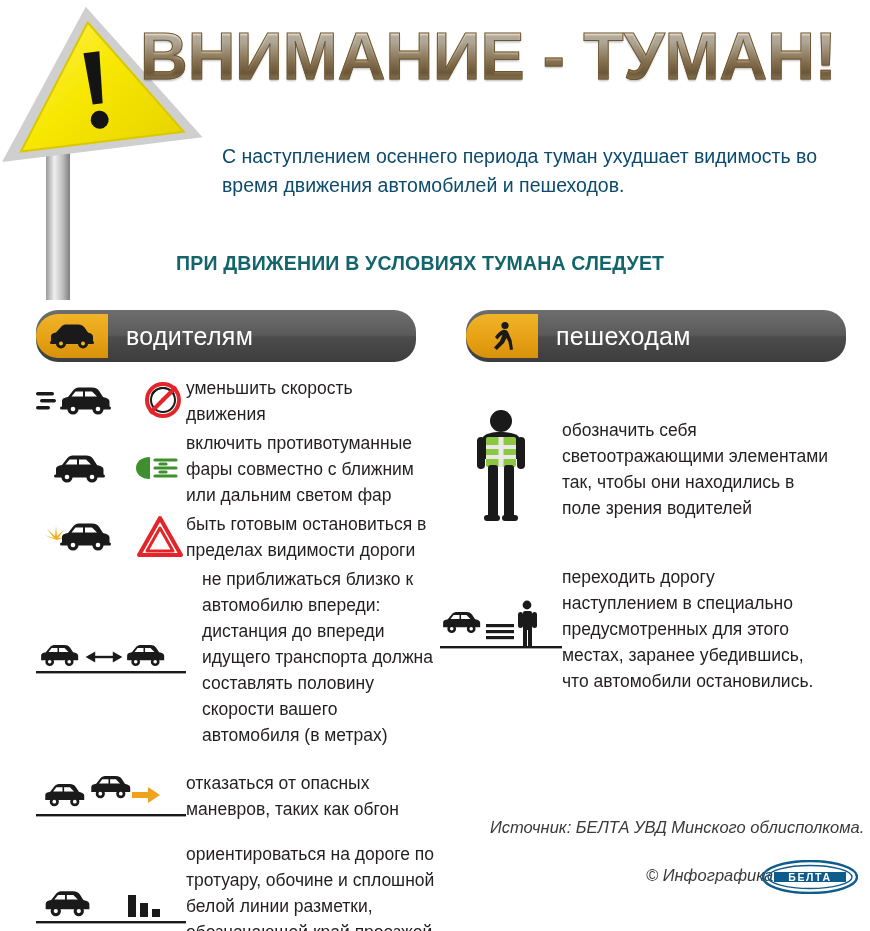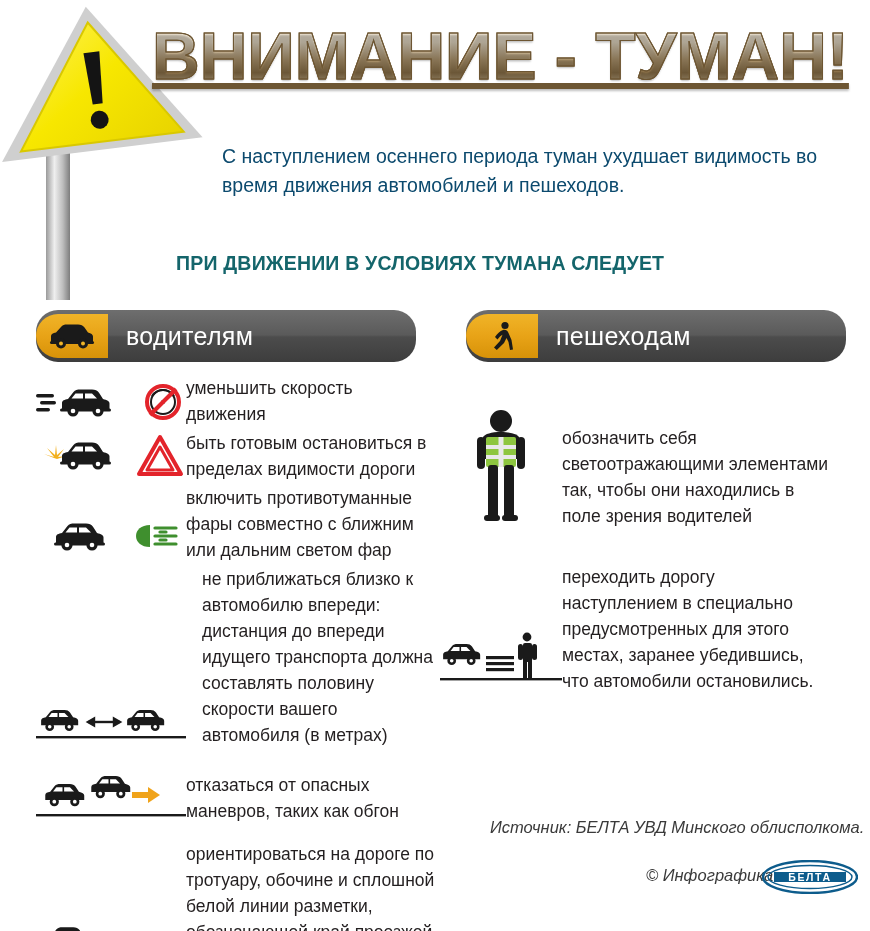--- a/index.html
+++ b/index.html
@@ -28,34 +28,33 @@
   }
   .warn-sign {
     position: absolute;
     left: 0;
     top: 0;
     width: 230px;
     height: 300px;
   }
   .warn-title {
     position: absolute;
-    left: 152px;
+    left: 140px;
     top: 18px;
     font-size: 66px;
     font-weight: bold;
     letter-spacing: 0px;
     white-space: nowrap;
     font-family: "Liberation Sans", sans-serif;
     background: linear-gradient(180deg, #fbf6ee 0%, #e8dcc6 32%, #b59b72 55%, #8f744a 72%, #d8c6a5 92%, #f2ead9 100%);
     -webkit-background-clip: text;
     background-clip: text;
     color: transparent;
     -webkit-text-stroke: 1px #6d5633;
     text-shadow: 0 2px 2px rgba(0,0,0,0.25);
-    text-decoration: underline;
   }
 
   
   .intro {
     position: absolute;
     left: 222px;
     top: 142px;
     width: 620px;
     font-size: 19.5px;
     line-height: 29px;
@@ -111,21 +110,21 @@
     width: 400px;
   }
   .col-right {
     position: absolute;
     left: 440px;
     top: 374px;
     width: 400px;
   }
   .row {
     display: flex;
-    align-items: flex-end;
+    align-items: center;
     margin-bottom: 4px;
   }
   .row .art {
     flex: 0 0 auto;
     width: 150px;
     display: flex;
     align-items: flex-start;
     justify-content: flex-start;
   }
   .row .txt {
@@ -269,48 +268,20 @@
             <line x1="4" y1="30" x2="30" y2="4" stroke="#e3242b" stroke-width="4"></line>
           </g>
         </svg>
       </div>
       <div class="txt" style="width:250px;">уменьшить скорость движения</div>
     </div>
 
     <div class="row" style="margin-bottom:2px;">
       <div class="art">
         <svg width="150" height="52" viewBox="0 0 150 52">
-
-          <g fill="#f2b01e" transform="translate(8,18)">
-            <path d="M10 10 L0 6 L10 9 L3 0 L11 7 L12 -3 L13 7 L20 1 L14 9 L22 8 L13 11 Z"></path>
-          </g>
-
-          <g transform="translate(22,10)">
-            <path d="M4 22 L4 16 C4 13.6 6.5 12.6 10 12 L15.5 5 C17 3 19.5 2.5 22 2.5 L34 2.5 C37 2.5 39.5 3.5 41 5.8 L45 12 C49 13 51.5 14.2 51.5 16.4 L51.5 22 Z" fill="#1a1a1a"></path>
-            <path d="M17.5 6.5 L25 6.5 L25 11.5 L13.5 11.5 Z" fill="#ffffff"></path>
-            <path d="M27 6.5 L34 6.5 L39 11.5 L27 11.5 Z" fill="#ffffff"></path>
-            <rect x="2" y="21.5" width="51" height="3" rx="1.5" fill="#1a1a1a"></rect>
-            <circle cx="15" cy="24" r="5.6" fill="#1a1a1a"></circle>
-              <circle cx="15" cy="24" r="2.3" fill="#ffffff"></circle>
-            <circle cx="40" cy="24" r="5.6" fill="#1a1a1a"></circle>
-              <circle cx="40" cy="24" r="2.3" fill="#ffffff"></circle>
-          </g>
-
-          <g transform="translate(102,6)">
-            <path d="M22 1 L43 38 L1 38 Z" fill="none" stroke="#e3242b" stroke-width="4" stroke-linejoin="round"></path>
-            <path d="M22 11 L35 34 L9 34 Z" fill="none" stroke="#e3242b" stroke-width="3" stroke-linejoin="round"></path>
-          </g>
-        </svg>
-      </div>
-      <div class="txt" style="width:250px;">быть готовым остановиться в пределах видимости дороги</div>
-    </div>
-
-    <div class="row" style="margin-bottom:2px;">
-      <div class="art">
-        <svg width="150" height="52" viewBox="0 0 150 52">
           <g transform="translate(16,10)">
             <path d="M4 22 L4 16 C4 13.6 6.5 12.6 10 12 L15.5 5 C17 3 19.5 2.5 22 2.5 L34 2.5 C37 2.5 39.5 3.5 41 5.8 L45 12 C49 13 51.5 14.2 51.5 16.4 L51.5 22 Z" fill="#1a1a1a"></path>
             <path d="M17.5 6.5 L25 6.5 L25 11.5 L13.5 11.5 Z" fill="#ffffff"></path>
             <path d="M27 6.5 L34 6.5 L39 11.5 L27 11.5 Z" fill="#ffffff"></path>
             <rect x="2" y="21.5" width="51" height="3" rx="1.5" fill="#1a1a1a"></rect>
             <circle cx="15" cy="24" r="5.6" fill="#1a1a1a"></circle>
               <circle cx="15" cy="24" r="2.3" fill="#ffffff"></circle>
             <circle cx="40" cy="24" r="5.6" fill="#1a1a1a"></circle>
               <circle cx="40" cy="24" r="2.3" fill="#ffffff"></circle>
           </g>
@@ -325,20 +296,48 @@
             <g stroke="#3f8f2e" stroke-width="3.2" stroke-linecap="round">
               <line x1="24" y1="7" x2="30" y2="7"></line>
               <line x1="24" y1="15" x2="30" y2="15"></line>
             </g>
           </g>
         </svg>
       </div>
       <div class="txt" style="width:250px;">включить противотуманные фары совместно с ближним или дальним светом фар</div>
     </div>
 
+    <div class="row" style="margin-bottom:2px;">
+      <div class="art">
+        <svg width="150" height="52" viewBox="0 0 150 52">
+
+          <g fill="#f2b01e" transform="translate(8,18)">
+            <path d="M10 10 L0 6 L10 9 L3 0 L11 7 L12 -3 L13 7 L20 1 L14 9 L22 8 L13 11 Z"></path>
+          </g>
+
+          <g transform="translate(22,10)">
+            <path d="M4 22 L4 16 C4 13.6 6.5 12.6 10 12 L15.5 5 C17 3 19.5 2.5 22 2.5 L34 2.5 C37 2.5 39.5 3.5 41 5.8 L45 12 C49 13 51.5 14.2 51.5 16.4 L51.5 22 Z" fill="#1a1a1a"></path>
+            <path d="M17.5 6.5 L25 6.5 L25 11.5 L13.5 11.5 Z" fill="#ffffff"></path>
+            <path d="M27 6.5 L34 6.5 L39 11.5 L27 11.5 Z" fill="#ffffff"></path>
+            <rect x="2" y="21.5" width="51" height="3" rx="1.5" fill="#1a1a1a"></rect>
+            <circle cx="15" cy="24" r="5.6" fill="#1a1a1a"></circle>
+              <circle cx="15" cy="24" r="2.3" fill="#ffffff"></circle>
+            <circle cx="40" cy="24" r="5.6" fill="#1a1a1a"></circle>
+              <circle cx="40" cy="24" r="2.3" fill="#ffffff"></circle>
+          </g>
+
+          <g transform="translate(102,6)">
+            <path d="M22 1 L43 38 L1 38 Z" fill="none" stroke="#e3242b" stroke-width="4" stroke-linejoin="round"></path>
+            <path d="M22 11 L35 34 L9 34 Z" fill="none" stroke="#e3242b" stroke-width="3" stroke-linejoin="round"></path>
+          </g>
+        </svg>
+      </div>
+      <div class="txt" style="width:250px;">быть готовым остановиться в пределах видимости дороги</div>
+    </div>
+
     <div class="row" style="margin-bottom:2px;gap:16px;">
       <div class="art">
         <svg width="150" height="52" viewBox="0 0 150 52">
 
           <g transform="translate(2,12) scale(0.78)">
             <path d="M4 22 L4 16 C4 13.6 6.5 12.6 10 12 L15.5 5 C17 3 19.5 2.5 22 2.5 L34 2.5 C37 2.5 39.5 3.5 41 5.8 L45 12 C49 13 51.5 14.2 51.5 16.4 L51.5 22 Z" fill="#1a1a1a"></path>
             <path d="M17.5 6.5 L25 6.5 L25 11.5 L13.5 11.5 Z" fill="#ffffff"></path>
             <path d="M27 6.5 L34 6.5 L39 11.5 L27 11.5 Z" fill="#ffffff"></path>
             <circle cx="15" cy="24" r="5.6" fill="#1a1a1a"></circle>
               <circle cx="15" cy="24" r="2.3" fill="#ffffff"></circle>

